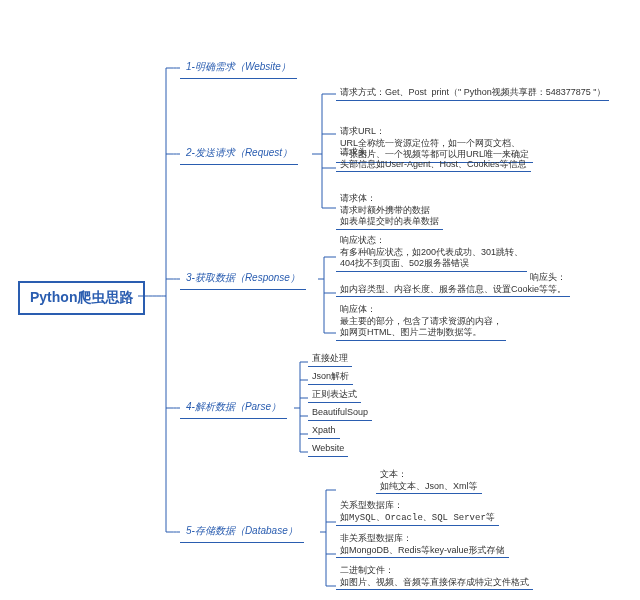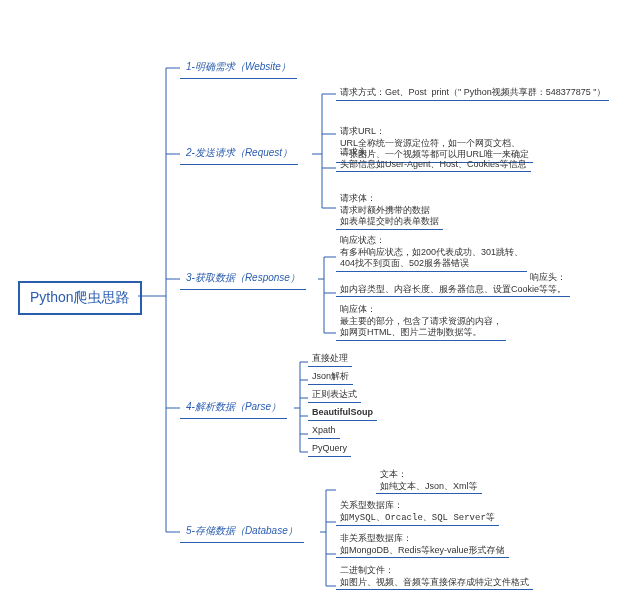--- a/index.html
+++ b/index.html
@@ -13,21 +13,21 @@
     position: relative;
     overflow: hidden;
   }
   .root-node {
     position: absolute;
     left: 18px;
     top: 281px;
     border: 2px solid #2a5db0;
     padding: 6px 10px;
     font-size: 14px;
-    font-weight: normal;
+    font-weight: bold;
     color: #2a5db0;
     background: #fff;
   }
   .branch-node {
     position: absolute;
     border: 1px solid #2a5db0;
     border-left: none;
     border-top: none;
     border-right: none;
     border-bottom-width: 1.5px;
@@ -82,23 +82,23 @@
 404找不到页面、502服务器错误</div>
 <div class="sub-node" style="left:336px; top:271px;text-align:right;">响应头：
 如内容类型、内容长度、服务器信息、设置Cookie等等。</div>
 <div class="sub-node" style="left:336px; top:303px;">响应体：
 最主要的部分，包含了请求资源的内容，
 如网页HTML、图片二进制数据等。</div>
 
 <div class="sub-node" style="left:308px; top:352px;">直接处理</div>
 <div class="sub-node" style="left:308px; top:370px;">Json解析</div>
 <div class="sub-node" style="left:308px; top:388px;">正则表达式</div>
-<div class="sub-node" style="left:308px; top:406px;font-weight:bold;">BeautifulSoup</div>
+<div class="sub-node" style="left:308px; top:406px;">BeautifulSoup</div>
 <div class="sub-node" style="left:308px; top:424px;">Xpath</div>
-<div class="sub-node" style="left:308px; top:442px;">PyQuery</div>
+<div class="sub-node" style="left:308px; top:442px;">Website</div>
 
 <div class="sub-node" style="left:336px; top:468px;margin-left:40px;">文本：
 如纯文本、Json、Xml等</div>
 <div class="sub-node" style="left:336px; top:500px;font-family:Liberation Mono, monospace;">关系型数据库：
 如MySQL、Orcacle、SQL Server等</div>
 <div class="sub-node" style="left:336px; top:532px;">非关系型数据库：
 如MongoDB、Redis等key-value形式存储</div>
 <div class="sub-node" style="left:336px; top:564px;">二进制文件：
 如图片、视频、音频等直接保存成特定文件格式</div>
 

